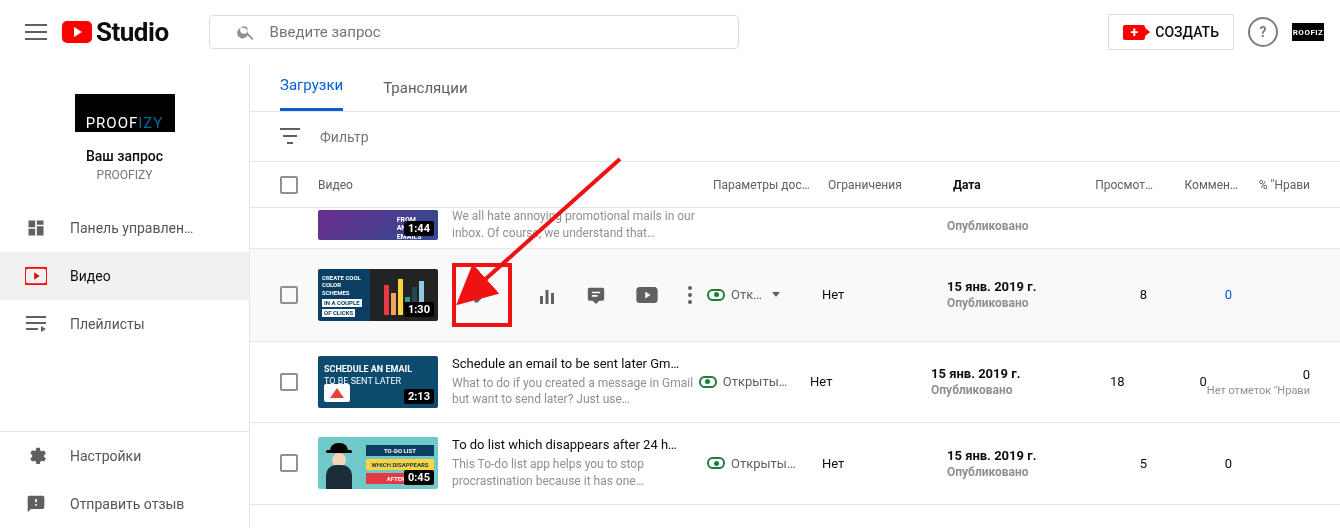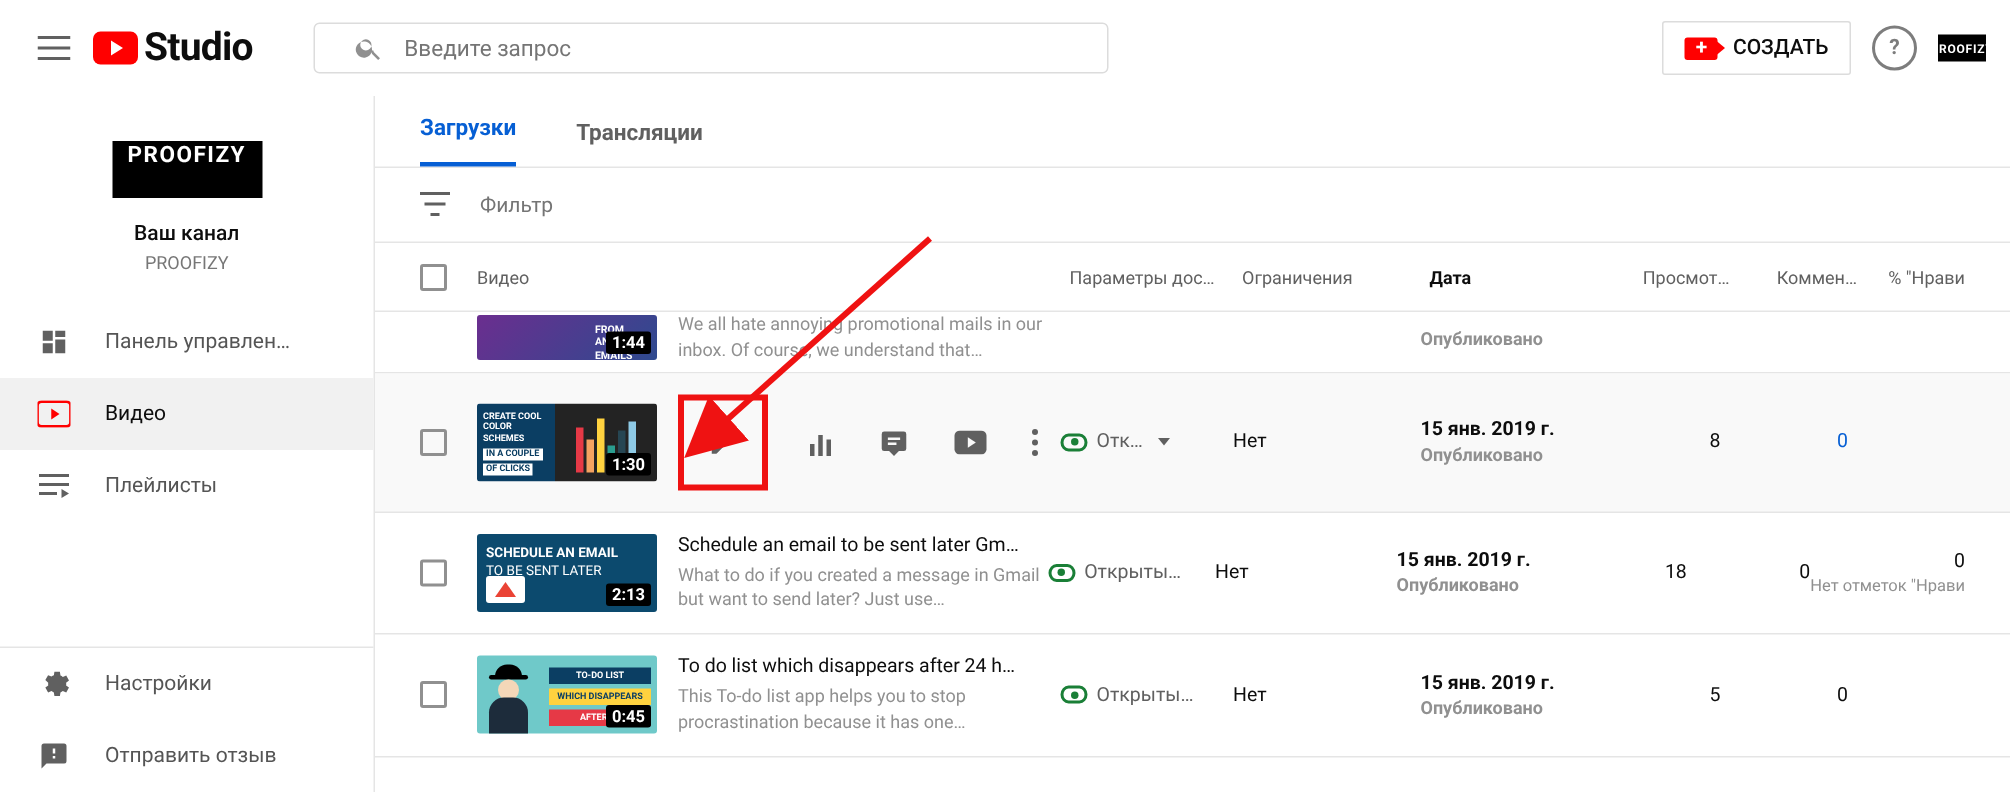--- a/index.html
+++ b/index.html
@@ -18,36 +18,36 @@
 .create { height:36px; border:1px solid #dcdcdc; border-radius:2px; display:flex; align-items:center; padding:0 14px; font-size:14px; font-weight:500; cursor:pointer; }
 .cam-ic { width:22px; height:15px; background:#ff0000; border-radius:2px; position:relative; margin-right:10px; display:flex; align-items:center; justify-content:center; color:#fff; font-weight:700; font-size:14px; line-height:1; }
 .cam-ic::after { content:''; position:absolute; right:-5px; top:2px; width:0; height:0; border-left:6px solid #ff0000; border-top:5px solid transparent; border-bottom:5px solid transparent; }
 .help-ic { width:30px; height:30px; border:2px solid #7d7d7d; border-radius:50%; display:flex; align-items:center; justify-content:center; color:#7d7d7d; font-weight:700; cursor:pointer; }
 .avatar { width:32px; height:18px; background:#000; color:#fff; font-size:8px; font-weight:700; display:flex; align-items:center; justify-content:center; cursor:pointer; letter-spacing:0.5px; }
 
 
 .page { display:flex; height:464px; }
 .sidebar { width:250px; border-right:1px solid #e5e5e5; display:flex; flex-direction:column; }
 .ch-block { text-align:center; padding:30px 0 22px; }
-.ch-logo { width:100px; height:38px; background:#000; color:#fff; margin:0 auto 16px; display:flex; align-items:flex-start; justify-content:center; font-weight:700; font-size:15px; letter-spacing:1px; }
-.ch-logo .izy { color:#ffffff; }
+.ch-logo { width:100px; height:38px; background:#000; color:#fff; margin:0 auto 16px; display:flex; align-items:flex-end; justify-content:center; font-weight:400; font-size:15px; letter-spacing:1px; }
+.ch-logo .izy { color:#0369a1; }
 .ch-title { font-size:14px; font-weight:500; margin-bottom:4px; }
 .ch-name { font-size:12px; color:#777; }
 .nav { }
 .nav-item { height:48px; display:flex; align-items:center; padding:0 24px; cursor:pointer; color:#606060; }
 .nav-item.active { background:#f1f1f1; color:#ff0000; }
 .nav-item.active .lbl { color:#0d0d0d; }
 .nav-ic { width:24px; height:24px; margin-right:22px; display:flex; align-items:center; justify-content:center; }
 .lbl { font-size:14px; font-weight:400; color:#555; white-space:nowrap; overflow:hidden; text-overflow:ellipsis; }
 .sidebar-bottom { margin-top:auto; border-top:1px solid #e5e5e5; }
 
 
 .main { flex:1; overflow:hidden; position:relative; }
 .tabs { display:flex; padding:0 30px; border-bottom:1px solid #e5e5e5; height:48px; align-items:flex-end; }
-.tab { padding:14px 0; margin-right:40px; font-size:15px; font-weight:700; color:#606060; cursor:pointer; }
+.tab { padding:14px 0; margin-right:40px; font-size:15px; font-weight:400; color:#606060; cursor:pointer; }
 .tab.active { color:#065fd4; border-bottom:3px solid #065fd4; }
 .filter { height:50px; display:flex; align-items:center; padding:0 30px; border-bottom:1px solid #e5e5e5; }
 .filter-ic { color:#606060; margin-right:20px; }
 .filter-txt { color:#909090; border:none; outline:none; font-size:14px; flex:1; }
 .cols { height:46px; display:flex; align-items:center; padding:0 30px; border-bottom:1px solid #e5e5e5; font-size:12px; color:#606060; }
 .chk { width:18px; height:18px; border:2px solid #909090; border-radius:2px; cursor:pointer; flex:none; }
 .c-vid { width:395px; margin-left:20px; }
 .c-vis { width:115px; }
 .c-res { width:125px; }
 .c-date { width:125px; font-weight:700; color:#0d0d0d; }
@@ -136,21 +136,21 @@
 </div>
 
 <div class="page">
 
   <div class="sidebar">
     <div class="ch-block">
       <div class="ch-logo">
           <span>PROOF</span>
           <span class="izy">IZY</span>
         </div>
-      <div class="ch-title">Ваш канал</div>
+      <div class="ch-title">Ваш запрос</div>
       <div class="ch-name">PROOFIZY</div>
     </div>
     <div class="nav">
       <div class="nav-item">
         <span class="nav-ic">
             <svg width="20" height="20" viewBox="0 0 24 24">
               <path fill="#606060" d="M3 3h8v8H3zM13 3h8v5h-8zM13 10h8v11h-8zM3 13h8v8H3z"></path>
             </svg>
           </span>
         <span class="lbl">Панель управлен…</span>

